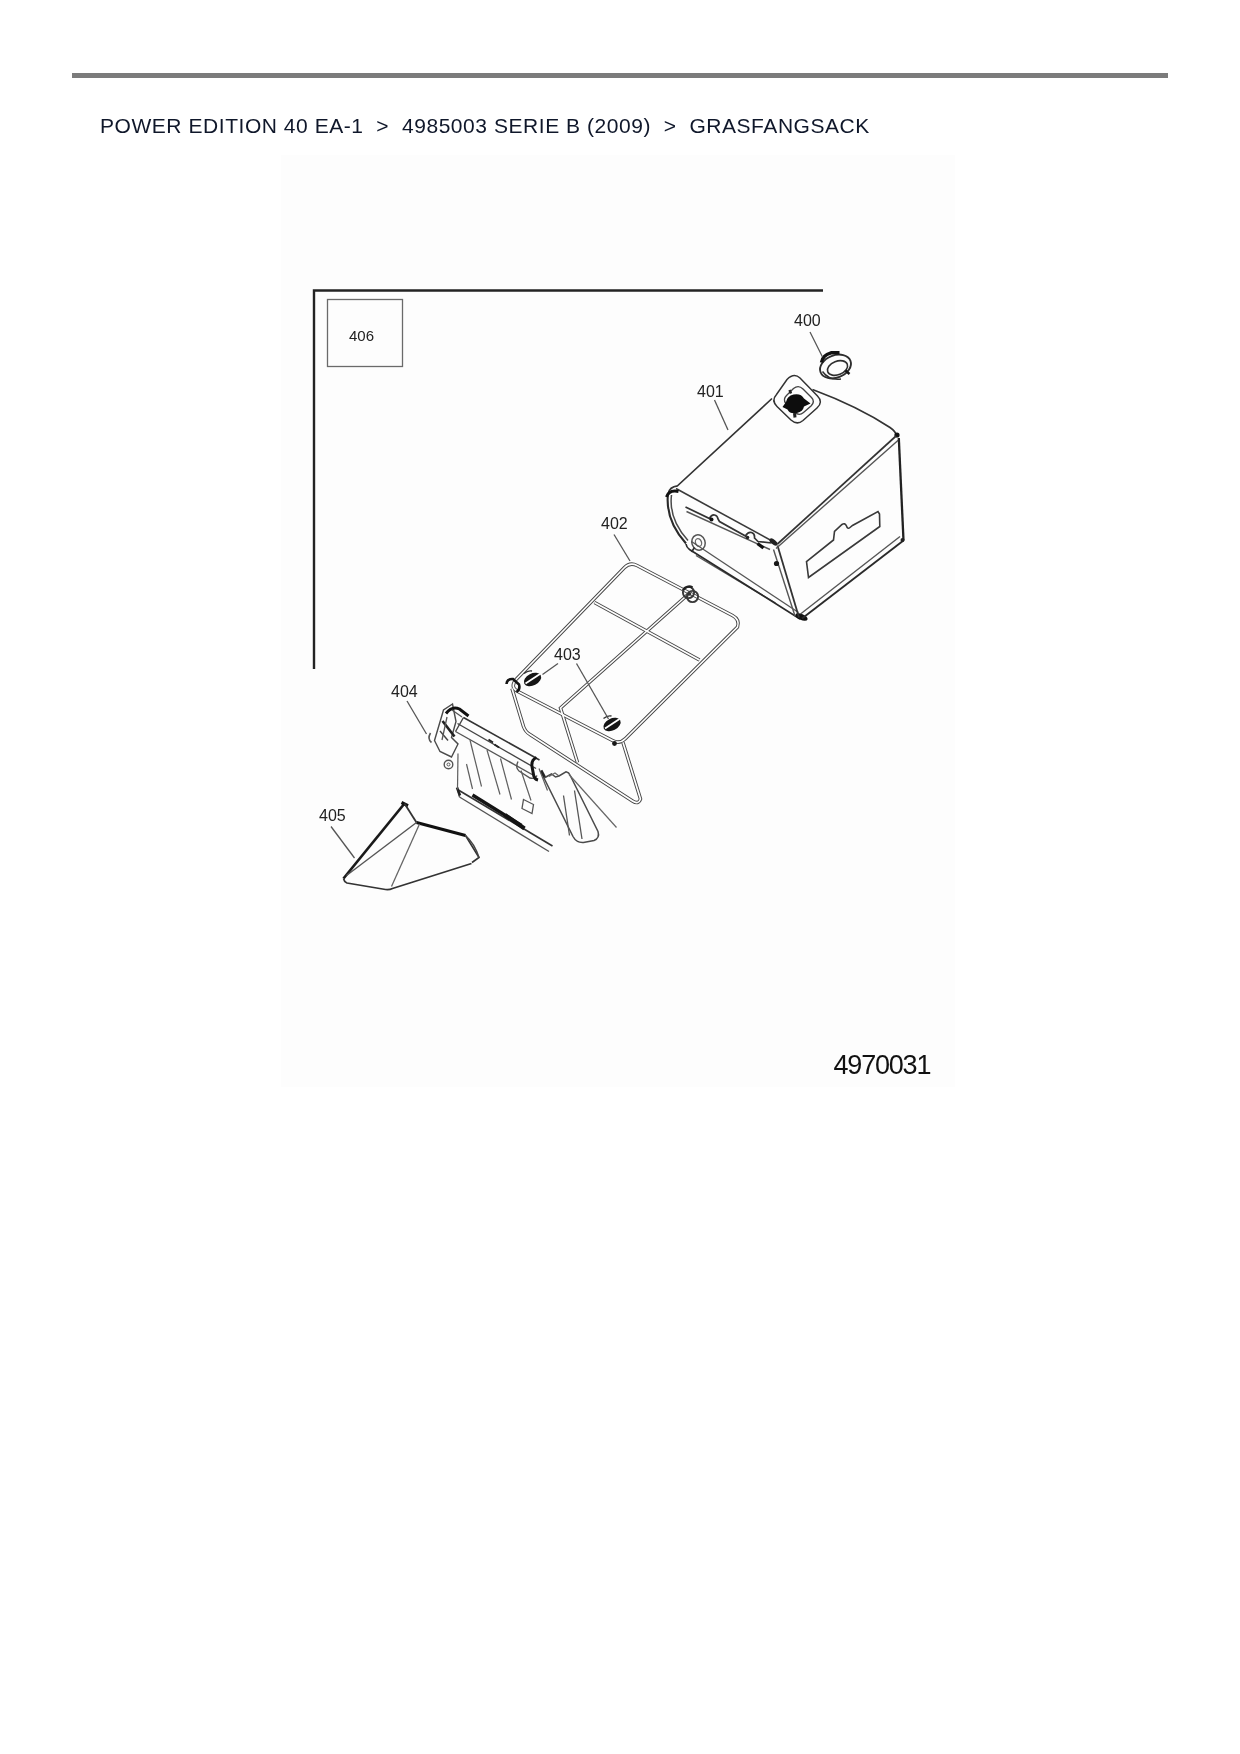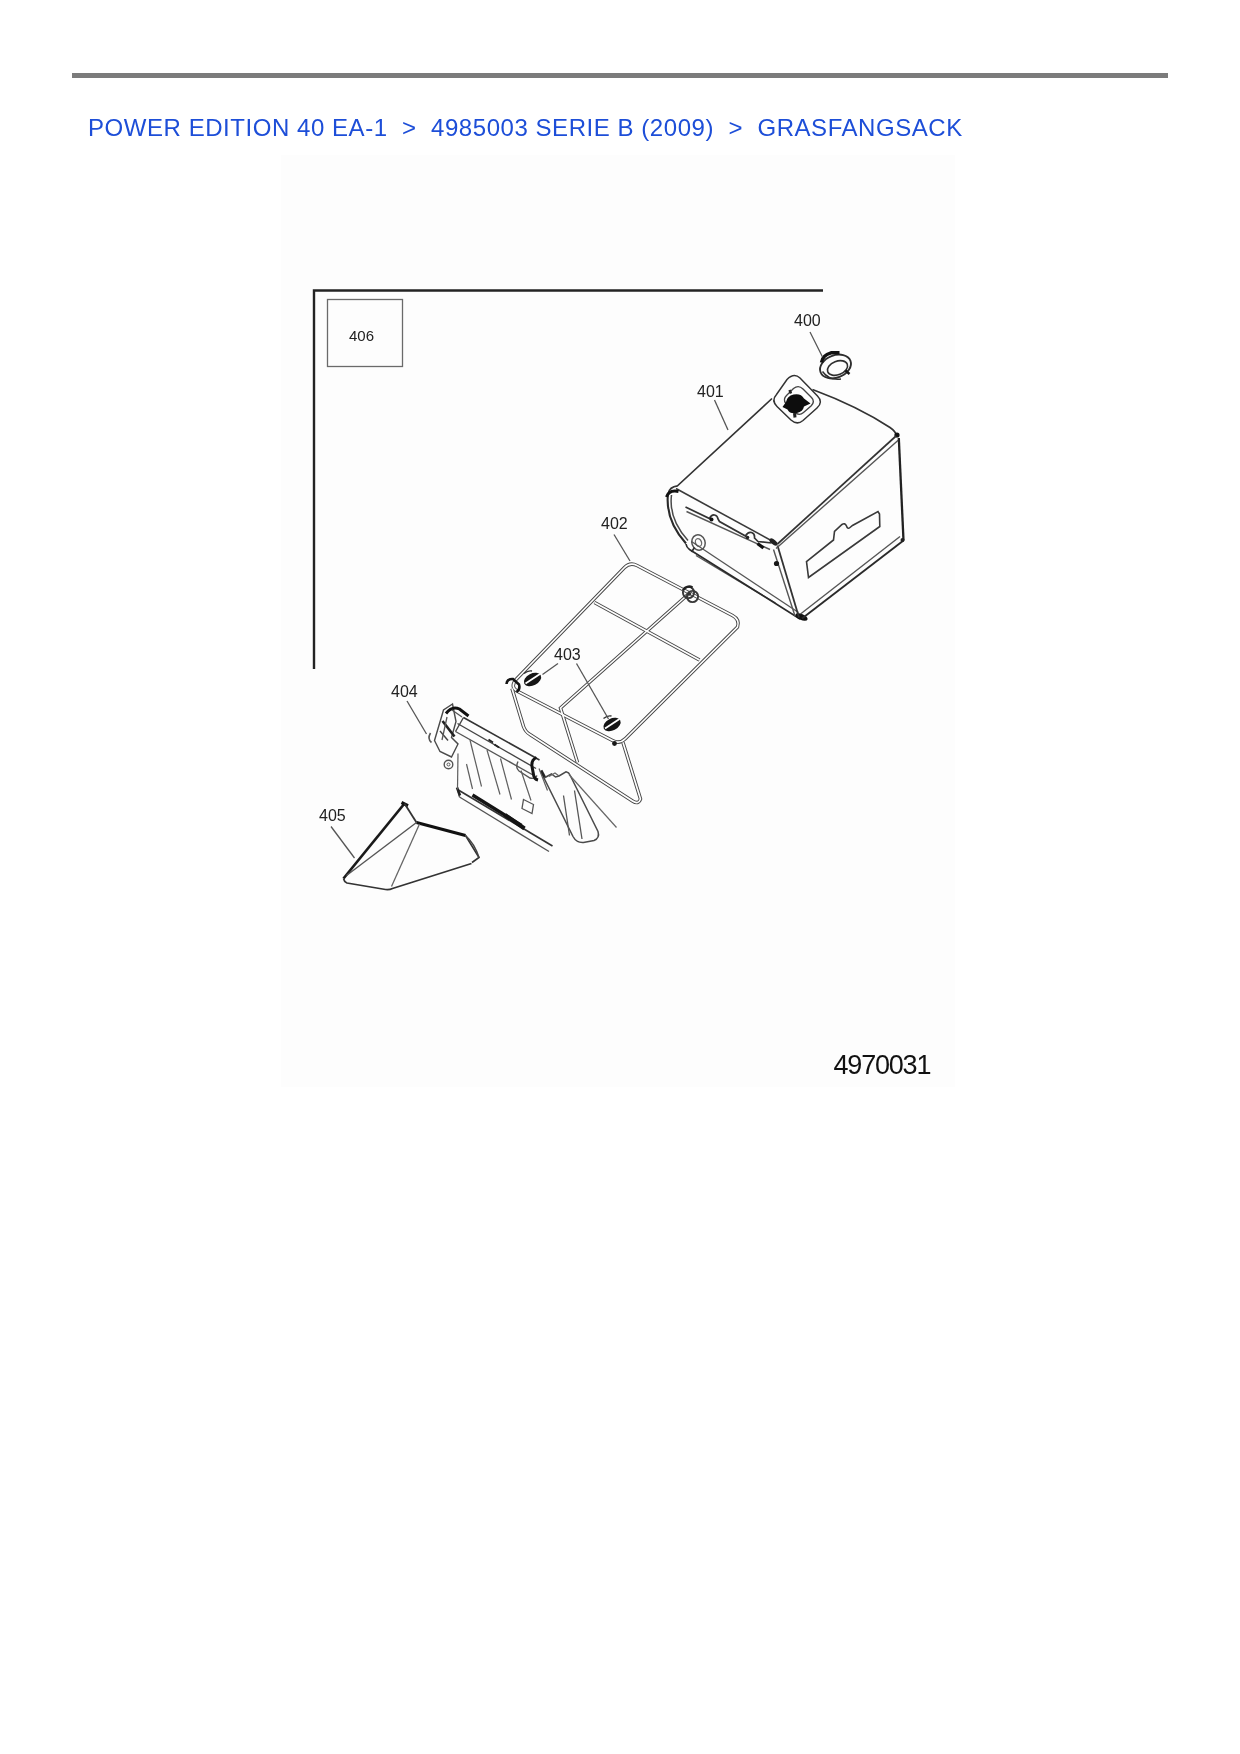--- a/index.html
+++ b/index.html
@@ -4,21 +4,21 @@
 <style>
 html,body{margin:0;padding:0;background:#ffffff;}
 body{position:relative;width:1240px;height:1754px;font-family:"Liberation Sans",sans-serif;overflow:hidden;}
 .abs{position:absolute;}
 </style>
 </head>
 <body>
 
 <div class="abs" style="left:72px;top:73px;width:1096px;height:5px;background:#7b7b7b"></div>
 
-<div class="abs" style="left:88px;top:113.5px;font-size:24px;color:#1d4ed8;letter-spacing:0.55px;white-space:nowrap">POWER EDITION 40 EA-1&nbsp; &gt;&nbsp; 4985003 SERIE B (2009)&nbsp; &gt;&nbsp; GRASFANGSACK</div>
+<div class="abs" style="left:100px;top:113.5px;font-size:21px;color:#0f172a;letter-spacing:0.55px;white-space:nowrap">POWER EDITION 40 EA-1&nbsp; &gt;&nbsp; 4985003 SERIE B (2009)&nbsp; &gt;&nbsp; GRASFANGSACK</div>
 
 <div class="abs" style="left:281px;top:155px;width:674px;height:932px;background:#fdfdfd"></div>
 <svg class="abs" style="left:0;top:0;filter:blur(0.35px)" width="1240" height="1754" viewBox="0 0 1240 1754" fill="none" font-family="&quot;Liberation Sans&quot;,sans-serif">
 
 <path d="M823,290.5 H314 V669" stroke="#232323" stroke-width="2.4"></path>
 
 <rect x="327.5" y="299.5" width="75" height="67" fill="#fdfdfd" stroke="#6a6a6a" stroke-width="1.3"></rect>
 
 <text x="349" y="341" font-size="15" fill="#222">406</text>
 

